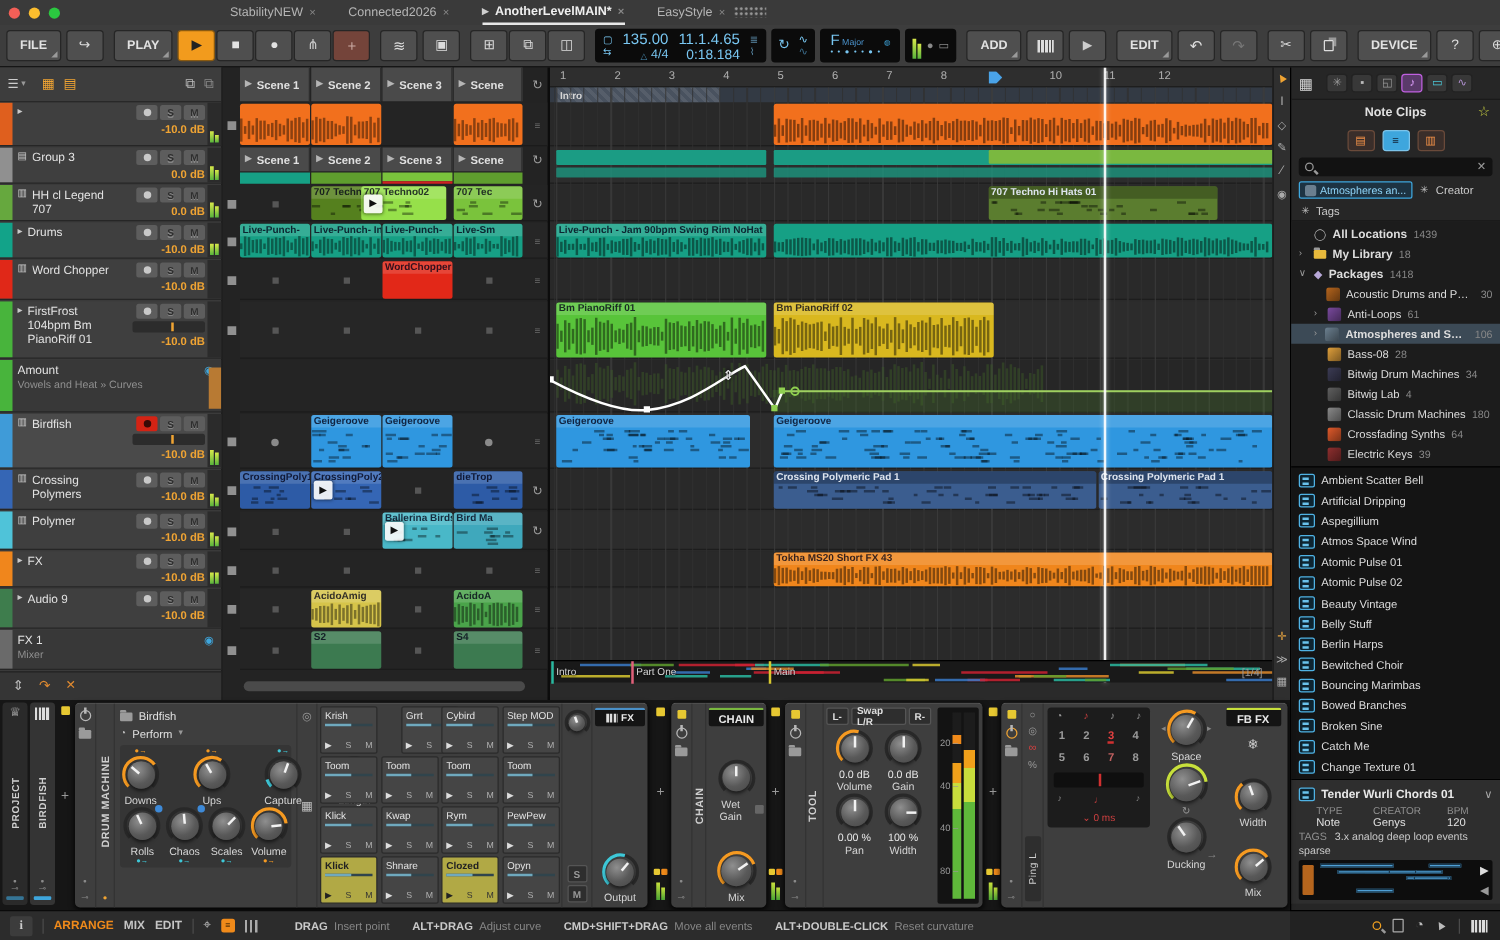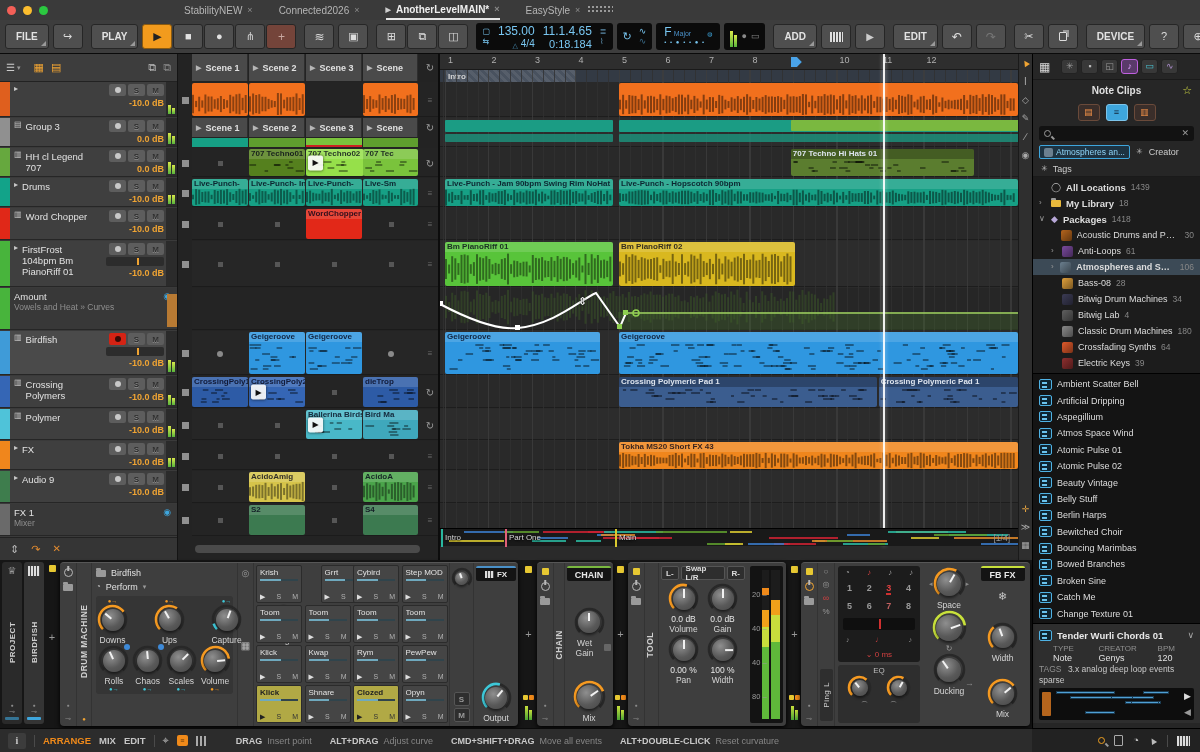--- a/index.html
+++ b/index.html
@@ -786,21 +786,21 @@
             <rect x="38.4" y="8" width="6.0" height="2"></rect>
             <rect x="25.2" y="5" width="6.6" height="2"></rect>
             <rect x="36.4" y="5" width="3.1" height="2"></rect>
             <rect x="46.7" y="11" width="8.0" height="2"></rect>
             <rect x="0.4" y="5" width="6.7" height="2"></rect>
             <rect x="24.8" y="5" width="6.0" height="2"></rect>
             <rect x="15.6" y="11" width="3.5" height="2"></rect>
           </g>
         </svg>
       </div>
-      <div class="clip" style="left: 128px; top: 95px; width: 58px; height: 27px; background: rgb(150, 224, 74);">
+      <div class="clip" style="left: 111px; top: 95px; width: 68px; height: 27px; background: rgb(150, 224, 74);">
         <div class="cliplab">707 Techno02</div>
         <svg width="56" height="17" style="position:absolute;left:0;top:10px">
           <g fill="rgba(0,0,0,.38)">
             <rect x="35.4" y="2" width="3.8" height="2"></rect>
             <rect x="30.2" y="5" width="6.6" height="2"></rect>
             <rect x="11.5" y="5" width="6.0" height="2"></rect>
             <rect x="21.5" y="8" width="6.8" height="2"></rect>
             <rect x="17.6" y="2" width="7.9" height="2"></rect>
             <rect x="36.5" y="5" width="3.9" height="2"></rect>
             <rect x="32.8" y="11" width="8.9" height="2"></rect>
@@ -1394,21 +1394,20 @@
             <rect x="148.8" y="3.0" width="2" height="11.0"></rect>
             <rect x="151.9" y="1.8" width="2" height="13.3"></rect>
             <rect x="155.0" y="1.6" width="2" height="13.8"></rect>
             <rect x="158.1" y="5.0" width="2" height="7.1"></rect>
             <rect x="161.2" y="1.8" width="2" height="13.4"></rect>
             <rect x="164.3" y="5.6" width="2" height="5.7"></rect>
           </g>
         </svg>
       </div>
       <div class="aclip" style="left: 179px; width: 399px; top: 125px; height: 27px; background: rgb(22, 160, 133);">
-        <div class="cliplab">Live-Punch - Hopscotch 90bpm</div>
         <svg width="399" height="17" style="position:absolute;left:0;top:10px">
           <g fill="rgba(0,0,0,.45)">
             <rect x="0.0" y="4.2" width="2" height="8.7"></rect>
             <rect x="3.1" y="4.9" width="2" height="7.1"></rect>
             <rect x="6.2" y="4.6" width="2" height="7.8"></rect>
             <rect x="9.3" y="2.4" width="2" height="12.1"></rect>
             <rect x="12.4" y="2.5" width="2" height="12.1"></rect>
             <rect x="15.5" y="1.8" width="2" height="13.5"></rect>
             <rect x="18.6" y="1.3" width="2" height="14.3"></rect>
             <rect x="21.7" y="1.1" width="2" height="14.8"></rect>
@@ -3017,47 +3016,20 @@
             <div style="height: 12px; background: rgb(15, 15, 15); border-radius: 2px; position: relative; margin: 0px 1px;">
               <div style="position: absolute; left: 50%; top: 1px; bottom: 1px; width: 2px; background: rgb(208, 48, 48);"></div>
             </div>
             <div style="display: flex; justify-content: space-between; padding: 0px 4px; align-items: center;">
               <div style="font-size: 7px; color: rgb(136, 136, 136); line-height: 1;">♪</div>
               <div style="font-size: 8px; color: rgb(208, 64, 64); line-height: 1;">♩</div>
               <div style="font-size: 7px; color: rgb(136, 136, 136); line-height: 1;">♪</div>
             </div>
             <div style="text-align: center; font-size: 8px; color: rgb(208, 64, 64);">⌄ 0 ms</div>
           </div>
-          <div style="margin-top: 3px; background: rgb(46, 46, 46); border-radius: 3px; flex: 1 1 0%; display: flex; flex-direction: column; align-items: center; padding: 1px;">
-            <div style="font-size: 8px; color: rgb(187, 187, 187);">EQ</div>
-            <div style="display: flex; gap: 14px;">
-              <div style="width: 25px; height: 25px; position: relative; flex: 0 0 auto;">
-                <svg width="25" height="25" style="position:absolute;inset:0">
-                  <circle cx="12.5" cy="12.5" r="10.5" fill="none" stroke="#282828" stroke-width="2.6" stroke-dasharray="49.480084294039244 65.97344572538566" transform="rotate(135 12.5 12.5)"></circle>
-                  <circle cx="12.5" cy="12.5" r="10.5" fill="none" stroke="#f59a22" stroke-width="2.6" stroke-dasharray="32.16205479112551 65.97344572538566" transform="rotate(135 12.5 12.5)"></circle>
-                </svg>
-                <div class="kface" style="inset: 4.5px;">
-                  <div class="kptr" style="transform: translateX(-50%) rotate(-40deg);"></div>
-                </div>
-              </div>
-              <div style="width: 25px; height: 25px; position: relative; flex: 0 0 auto;">
-                <svg width="25" height="25" style="position:absolute;inset:0">
-                  <circle cx="12.5" cy="12.5" r="10.5" fill="none" stroke="#282828" stroke-width="2.6" stroke-dasharray="49.480084294039244 65.97344572538566" transform="rotate(135 12.5 12.5)"></circle>
-                  <circle cx="12.5" cy="12.5" r="10.5" fill="none" stroke="#f59a22" stroke-width="2.6" stroke-dasharray="29.688050576423546 65.97344572538566" transform="rotate(135 12.5 12.5)"></circle>
-                </svg>
-                <div class="kface" style="inset: 4.5px;">
-                  <div class="kptr" style="transform: translateX(-50%) rotate(30deg);"></div>
-                </div>
-              </div>
-            </div>
-            <div style="display: flex; gap: 22px; font-size: 7px; color: rgb(153, 153, 153);">
-              <div>⌒</div>
-              <div>⌒</div>
-            </div>
-          </div>
         </div>
         <div style="width: 52px; display: flex; flex-direction: column; align-items: center; padding: 4px 0px;">
           <div style="display: flex; align-items: center;">
             <div style="font-size: 7px; color: rgb(136, 136, 136); line-height: 1;">◂</div>
             <div style="width: 33px; height: 33px; position: relative; flex: 0 0 auto;">
               <svg width="33" height="33" style="position:absolute;inset:0">
                 <circle cx="16.5" cy="16.5" r="14.5" fill="none" stroke="#282828" stroke-width="2.6" stroke-dasharray="68.329640215578 91.106186954104" transform="rotate(135 16.5 16.5)"></circle>
                 <circle cx="16.5" cy="16.5" r="14.5" fill="none" stroke="#f59a22" stroke-width="2.6" stroke-dasharray="40.9977841293468 91.106186954104" transform="rotate(135 16.5 16.5)"></circle>
               </svg>
               <div class="kface" style="inset: 4.5px;">

